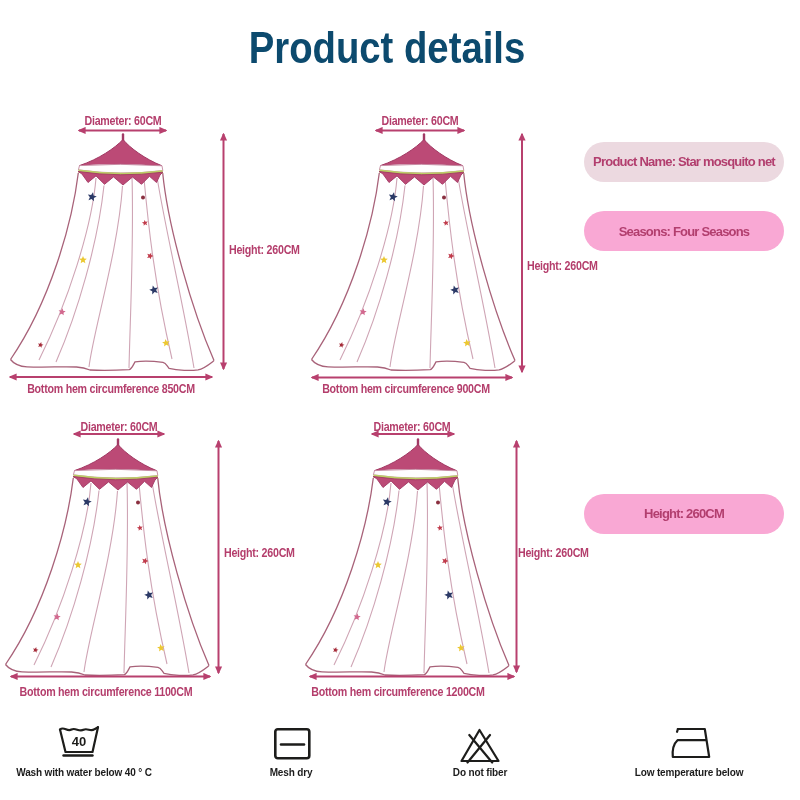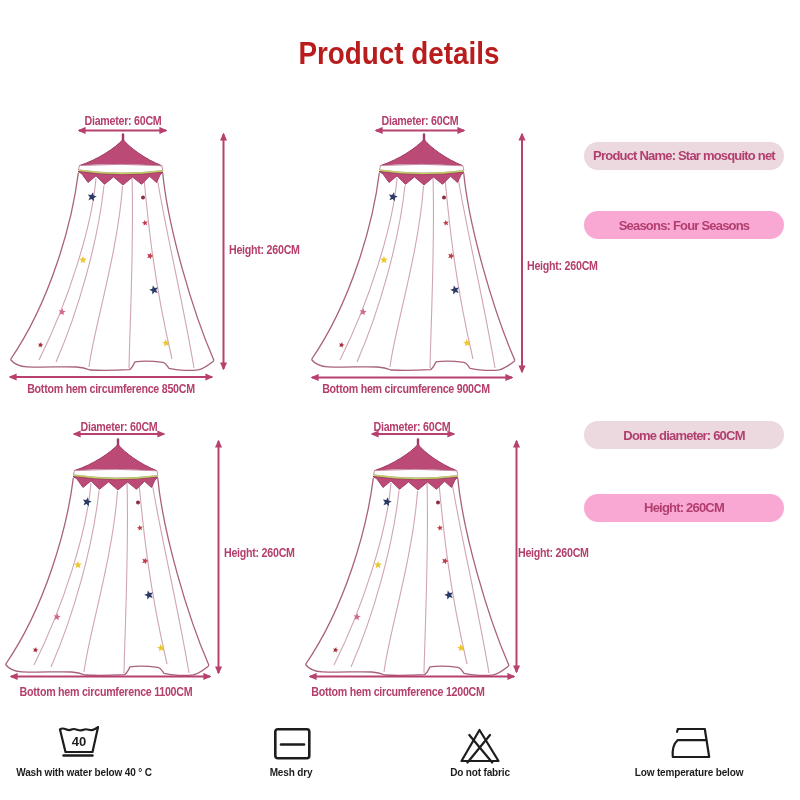--- a/index.html
+++ b/index.html
@@ -1,26 +1,26 @@
 <!DOCTYPE html>
 <html><head>
 <meta charset="utf-8">
 <style>
   html,body{margin:0;padding:0;background:#fff;}
   .page{position:relative;width:800px;height:800px;background:#ffffff;overflow:hidden;
         font-family:"Liberation Sans",sans-serif;}
-  .title{position:absolute;left:387px;top:23px;margin:12px;transform:translateX(-50%);
-         font-size:32px;font-weight:700;color:#b91c1c;white-space:nowrap;}
+  .title{position:absolute;left:387px;top:23px;margin:0;transform:translateX(-50%);
+         font-size:44px;font-weight:700;color:#0c4a6e;white-space:nowrap;}
   .title span{display:inline-block;transform:scaleX(0.87);transform-origin:50% 50%;}
   .scene{position:absolute;left:0;top:0;}
   .dim-label{position:absolute;font-size:12px;font-weight:700;color:#b43e6c;
              white-space:nowrap;letter-spacing:-0.3px;}
   .dim-label.centered{transform:translate(-50%,-50%) scaleX(0.89);}
   .dim-label.lefted{transform:translateY(-50%) scaleX(0.89);transform-origin:left center;}
-  .pill{position:absolute;left:584px;width:200px;height:28px;border-radius:20px;
+  .pill{position:absolute;left:584px;width:200px;height:40px;border-radius:20px;
         display:flex;align-items:center;justify-content:center;
         font-size:13px;font-weight:700;color:#b23e6e;white-space:nowrap;letter-spacing:-0.8px;}
   .pill.pink{background:#ecd9e0;}
   .pill.blue{background:#f9a8d4;}
   .care-label{position:absolute;font-size:10px;font-weight:700;color:#1c1c1c;
               transform:translateX(-50%);white-space:nowrap;letter-spacing:-0.15px;}
 </style>
 </head>
 <body>
 
@@ -131,25 +131,22 @@
   <div class="dim-label centered" style="left:412px;top:426.5px;">Diameter: 60CM</div>
   <div class="dim-label lefted" style="left:518px;top:553px;">Height: 260CM</div>
   <div class="dim-label centered" style="left:398px;top:692px;">Bottom hem circumference 1200CM</div>
 
   <div class="pill pink" style="top:141.5px;">
       <span>Product Name: Star mosquito net</span>
     </div>
   <div class="pill blue" style="top:211px;">
       <span>Seasons: Four Seasons</span>
     </div>
-  <div class="pill pink" style="top:421px;">
-      <span>Dome diameter: 60CM</span>
-    </div>
   <div class="pill blue" style="top:493.5px;">
       <span>Height: 260CM</span>
     </div>
 
   <div class="care-label" style="left:84px;top:767px;">Wash with water below 40 ° C</div>
   <div class="care-label" style="left:291px;top:767px;">Mesh dry</div>
-  <div class="care-label" style="left:480px;top:767px;">Do not fabric</div>
+  <div class="care-label" style="left:480px;top:767px;">Do not fiber</div>
   <div class="care-label" style="left:689px;top:767px;">Low temperature below</div>
 
 </div>
 
 </body></html>

